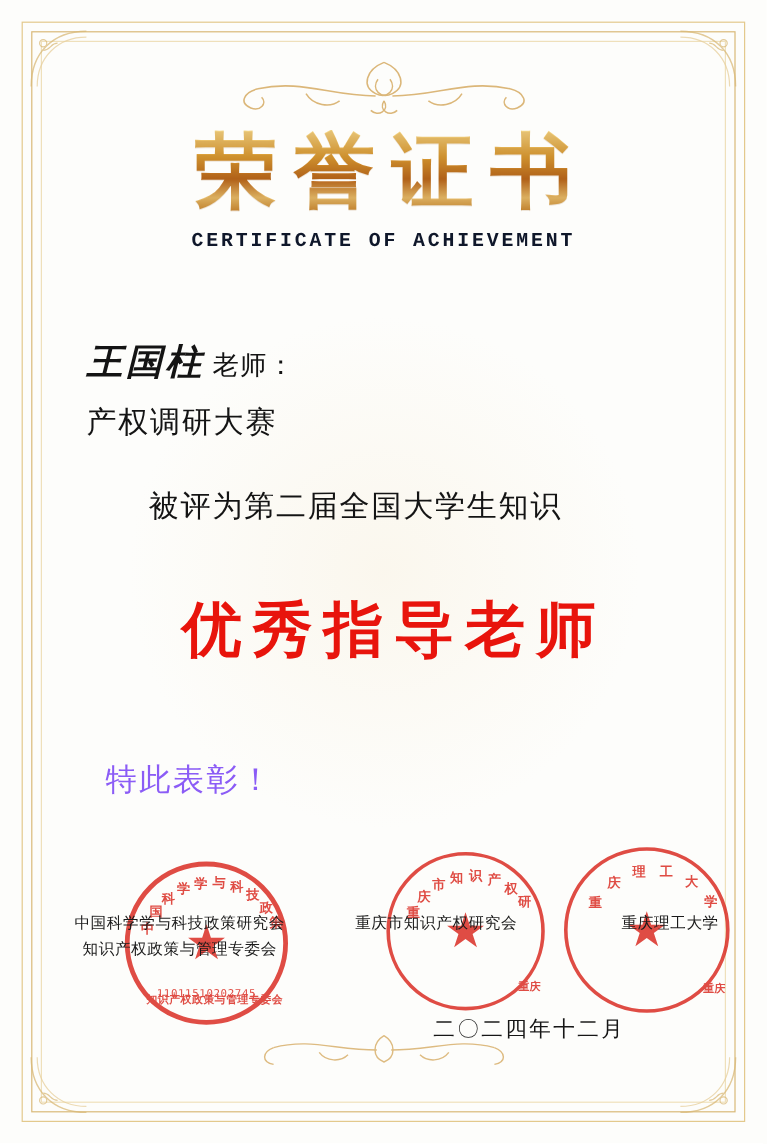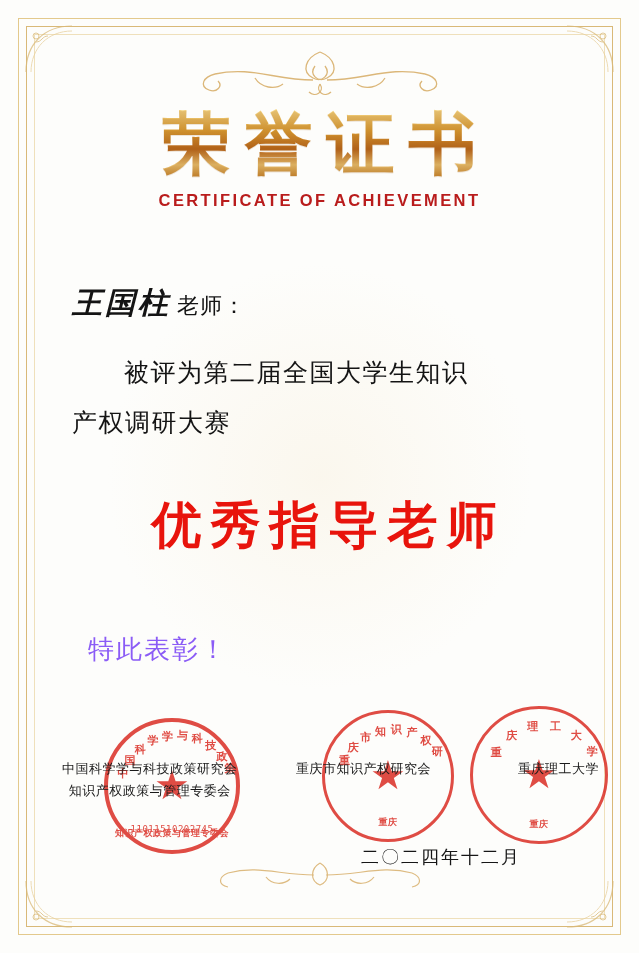--- a/index.html
+++ b/index.html
@@ -94,25 +94,25 @@
     line-height: 1.05;
     background: linear-gradient(180deg, #f6d98b 0%, #d99b33 32%, #b6631a 58%, #e8bf6e 80%, #c07a23 100%);
     -webkit-background-clip: text;
     background-clip: text;
     color: transparent;
     text-shadow: 0 1px 0 rgba(150,90,20,0.15);
     margin: 0;
     padding-left: 14px;
   }
   .title-en {
-    font-family: Liberation Sans, sans-serif;
+    font-family: Liberation Mono, monospace;
     font-size: 16.5px;
     font-weight: bold;
     letter-spacing: 2.4px;
-    color: #b91c1c;
+    color: #0f172a;
     margin-top: 12px;
   }
 
   
   .body-area {
     position: absolute;
     top: 280px;
     left: 72px;
     width: 496px;
     color: #141414;
@@ -235,21 +235,21 @@
     left: 50%;
     top: 50%;
     transform-origin: 0 0;
     font-family: "DejaVu Sans", sans-serif;
   }
   .seal-bottom-text {
     position: absolute;
     left: 0;
     bottom: 10px;
     width: 100%;
-    text-align: center;
+    text-align: right;
     font-size: 9px;
     font-weight: bold;
     letter-spacing: 0.5px;
     font-family: Liberation Mono, monospace;
   }
   .seal-code {
     position: absolute;
     left: 0;
     bottom: 16px;
     width: 100%;
@@ -335,22 +335,22 @@
 
   <div class="title-block">
     <div class="title-cn">荣誉证书</div>
     <div class="title-en">CERTIFICATE OF ACHIEVEMENT</div>
   </div>
 
   <div class="body-area">
     <div class="recipient-line">
       <span class="recipient-name">王国柱</span><span class="recipient-role">老师：</span>
     </div>
+    <div class="para" style="text-indent:0; margin-top:6px;">产权调研大赛</div>
     <div class="para">被评为第二届全国大学生知识</div>
-    <div class="para" style="text-indent:0; margin-top:6px;">产权调研大赛</div>
   </div>
 
   <div class="award-title">优秀指导老师</div>
 
   <div class="commend">特此表彰！</div>
 
   <div class="seal seal-1">
     <div class="seal-arc-text">
       <span style="transform: rotate(-70deg) translate(0,-58px) rotate(70deg);">中</span>
       <span style="transform: rotate(-55deg) translate(0,-58px) rotate(55deg);">国</span>

